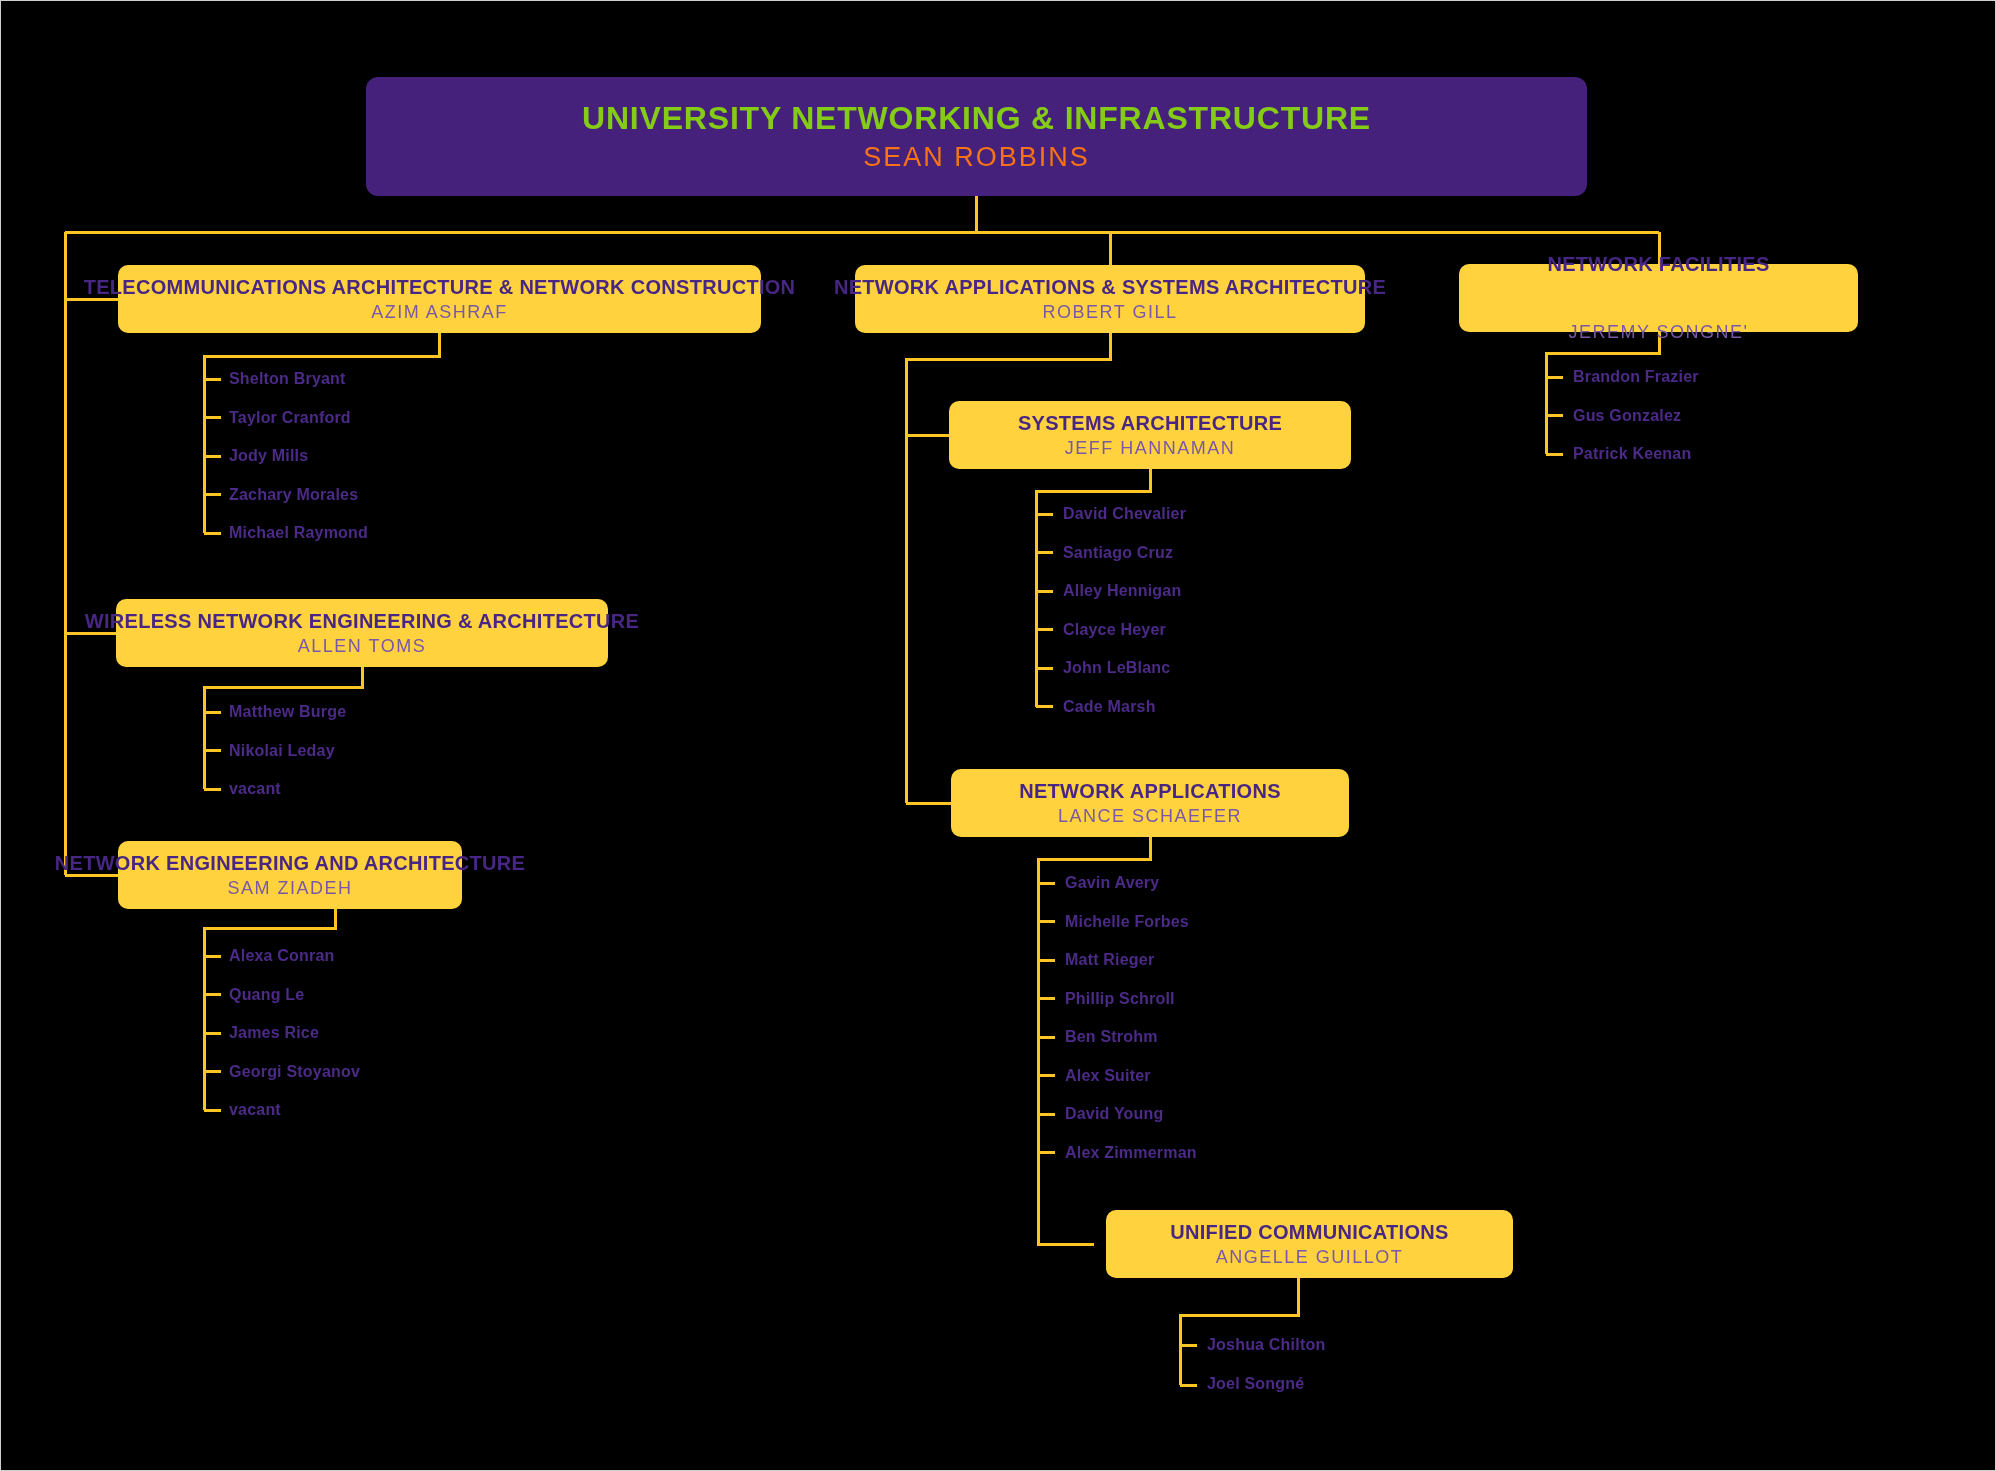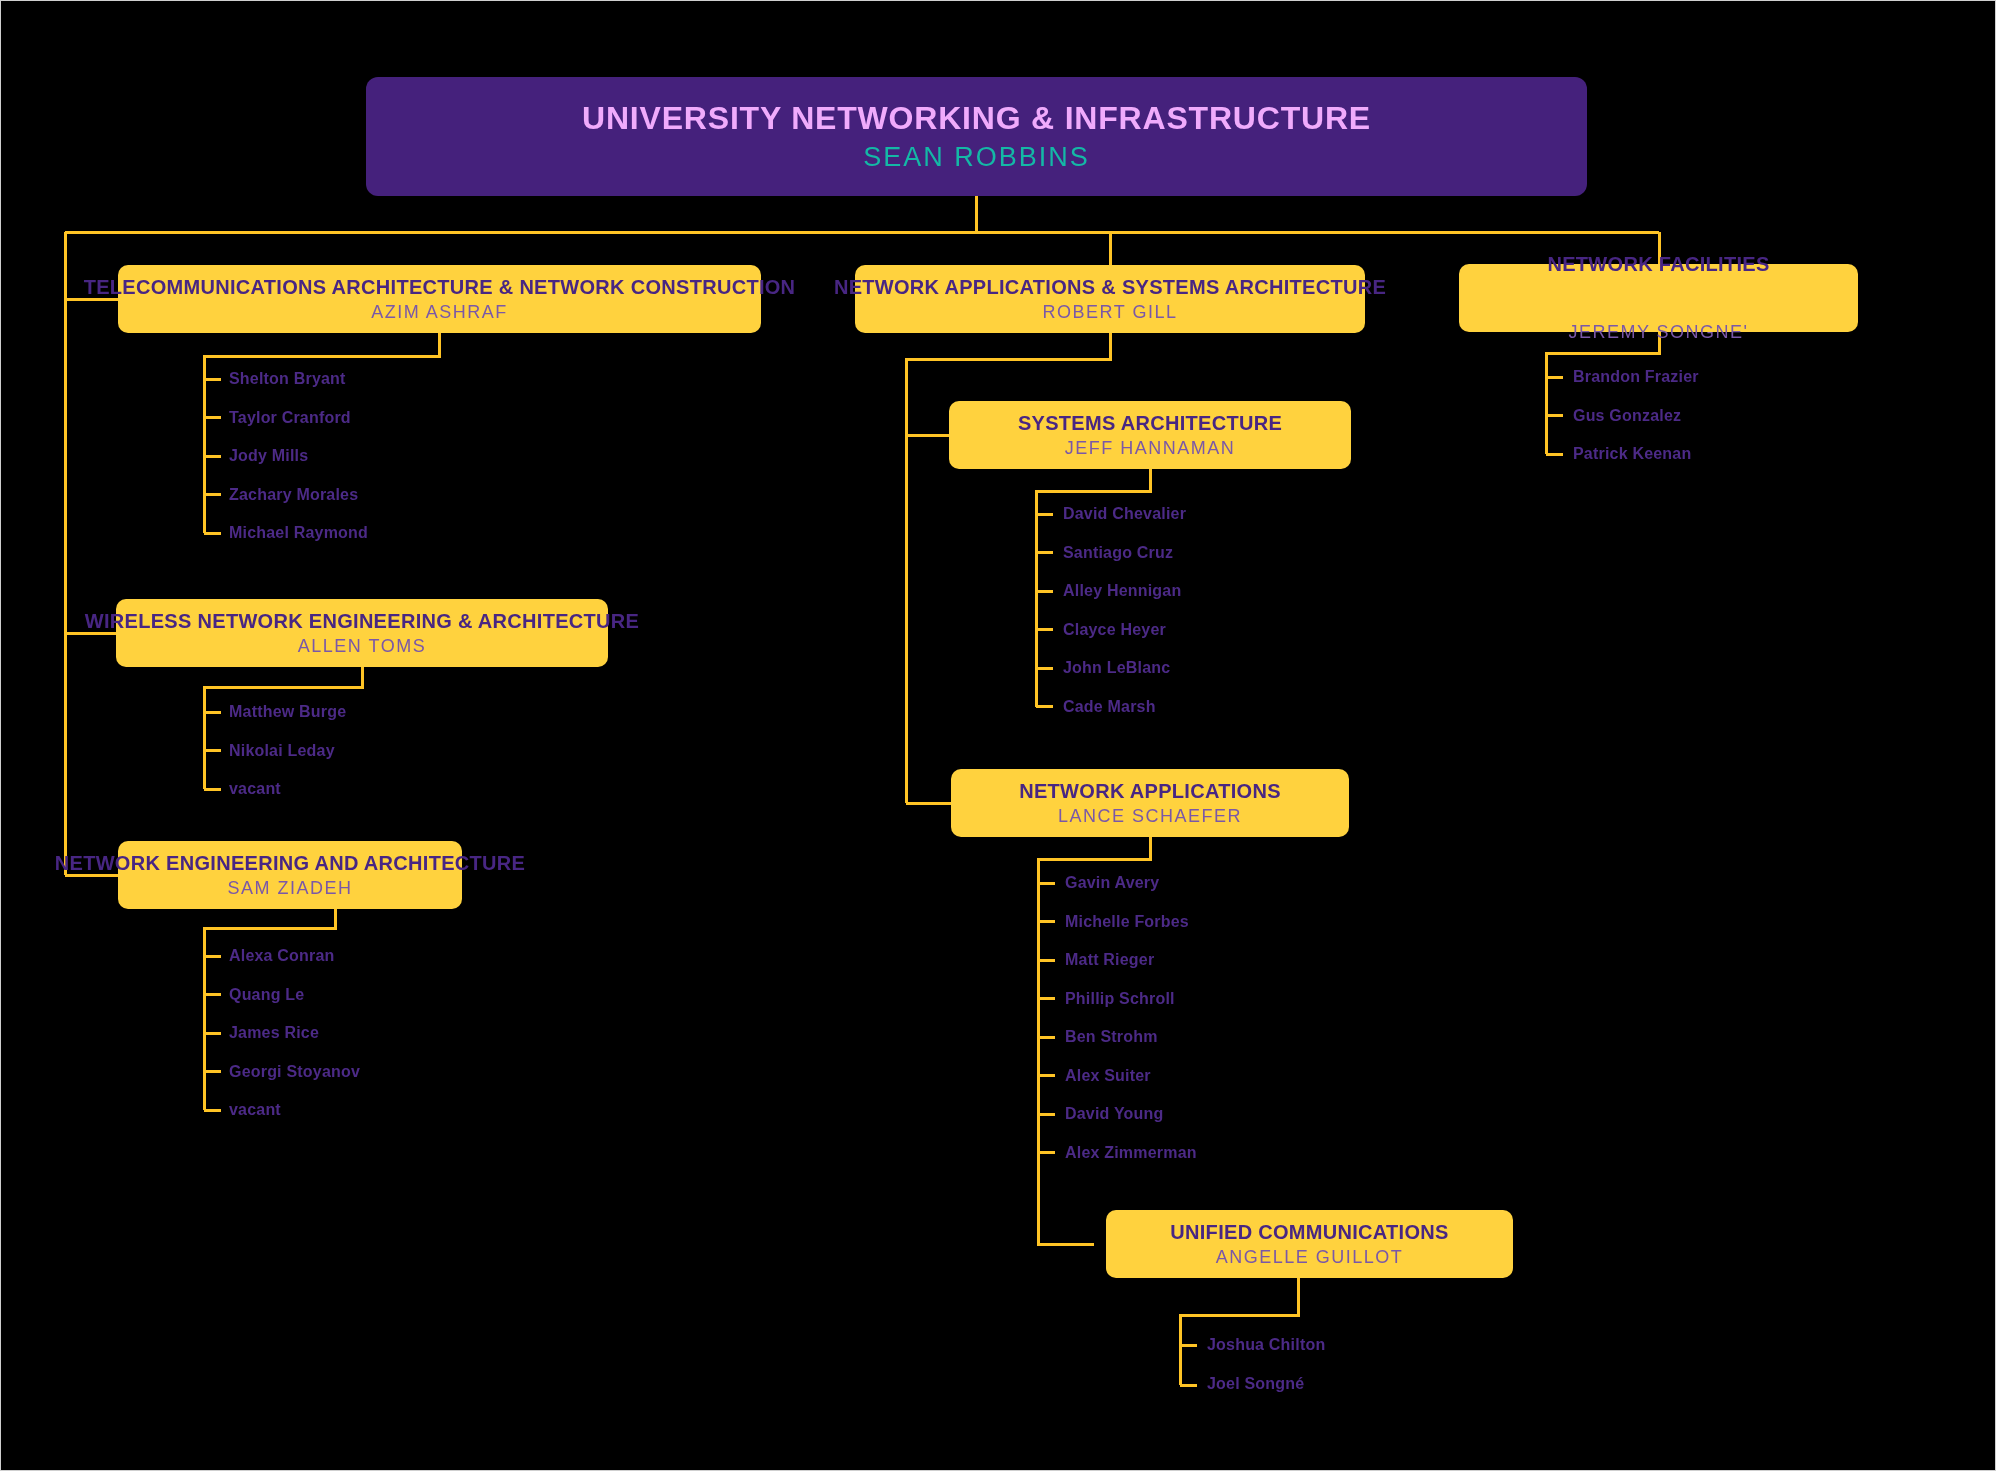--- a/index.html
+++ b/index.html
@@ -37,28 +37,28 @@
     align-items: center;
     justify-content: center;
     text-align: center;
     border-radius: 10px;
   }
   .root-node {
     background: #45217C;
     border-radius: 12px;
   }
   .root-title {
-    color: #f0abfc;
+    color: #84cc16;
     font-size: 32px;
     font-weight: bold;
     letter-spacing: 0.8px;
     line-height: 1.15;
   }
   .root-lead {
-    color: #14b8a6;
+    color: #f97316;
     font-size: 27px;
     letter-spacing: 2px;
     margin-top: 6px;
   }
   .unit-box {
     background: #FFD23E;
     height: 68px;
   }
   .unit-title {
     color: #482683;

